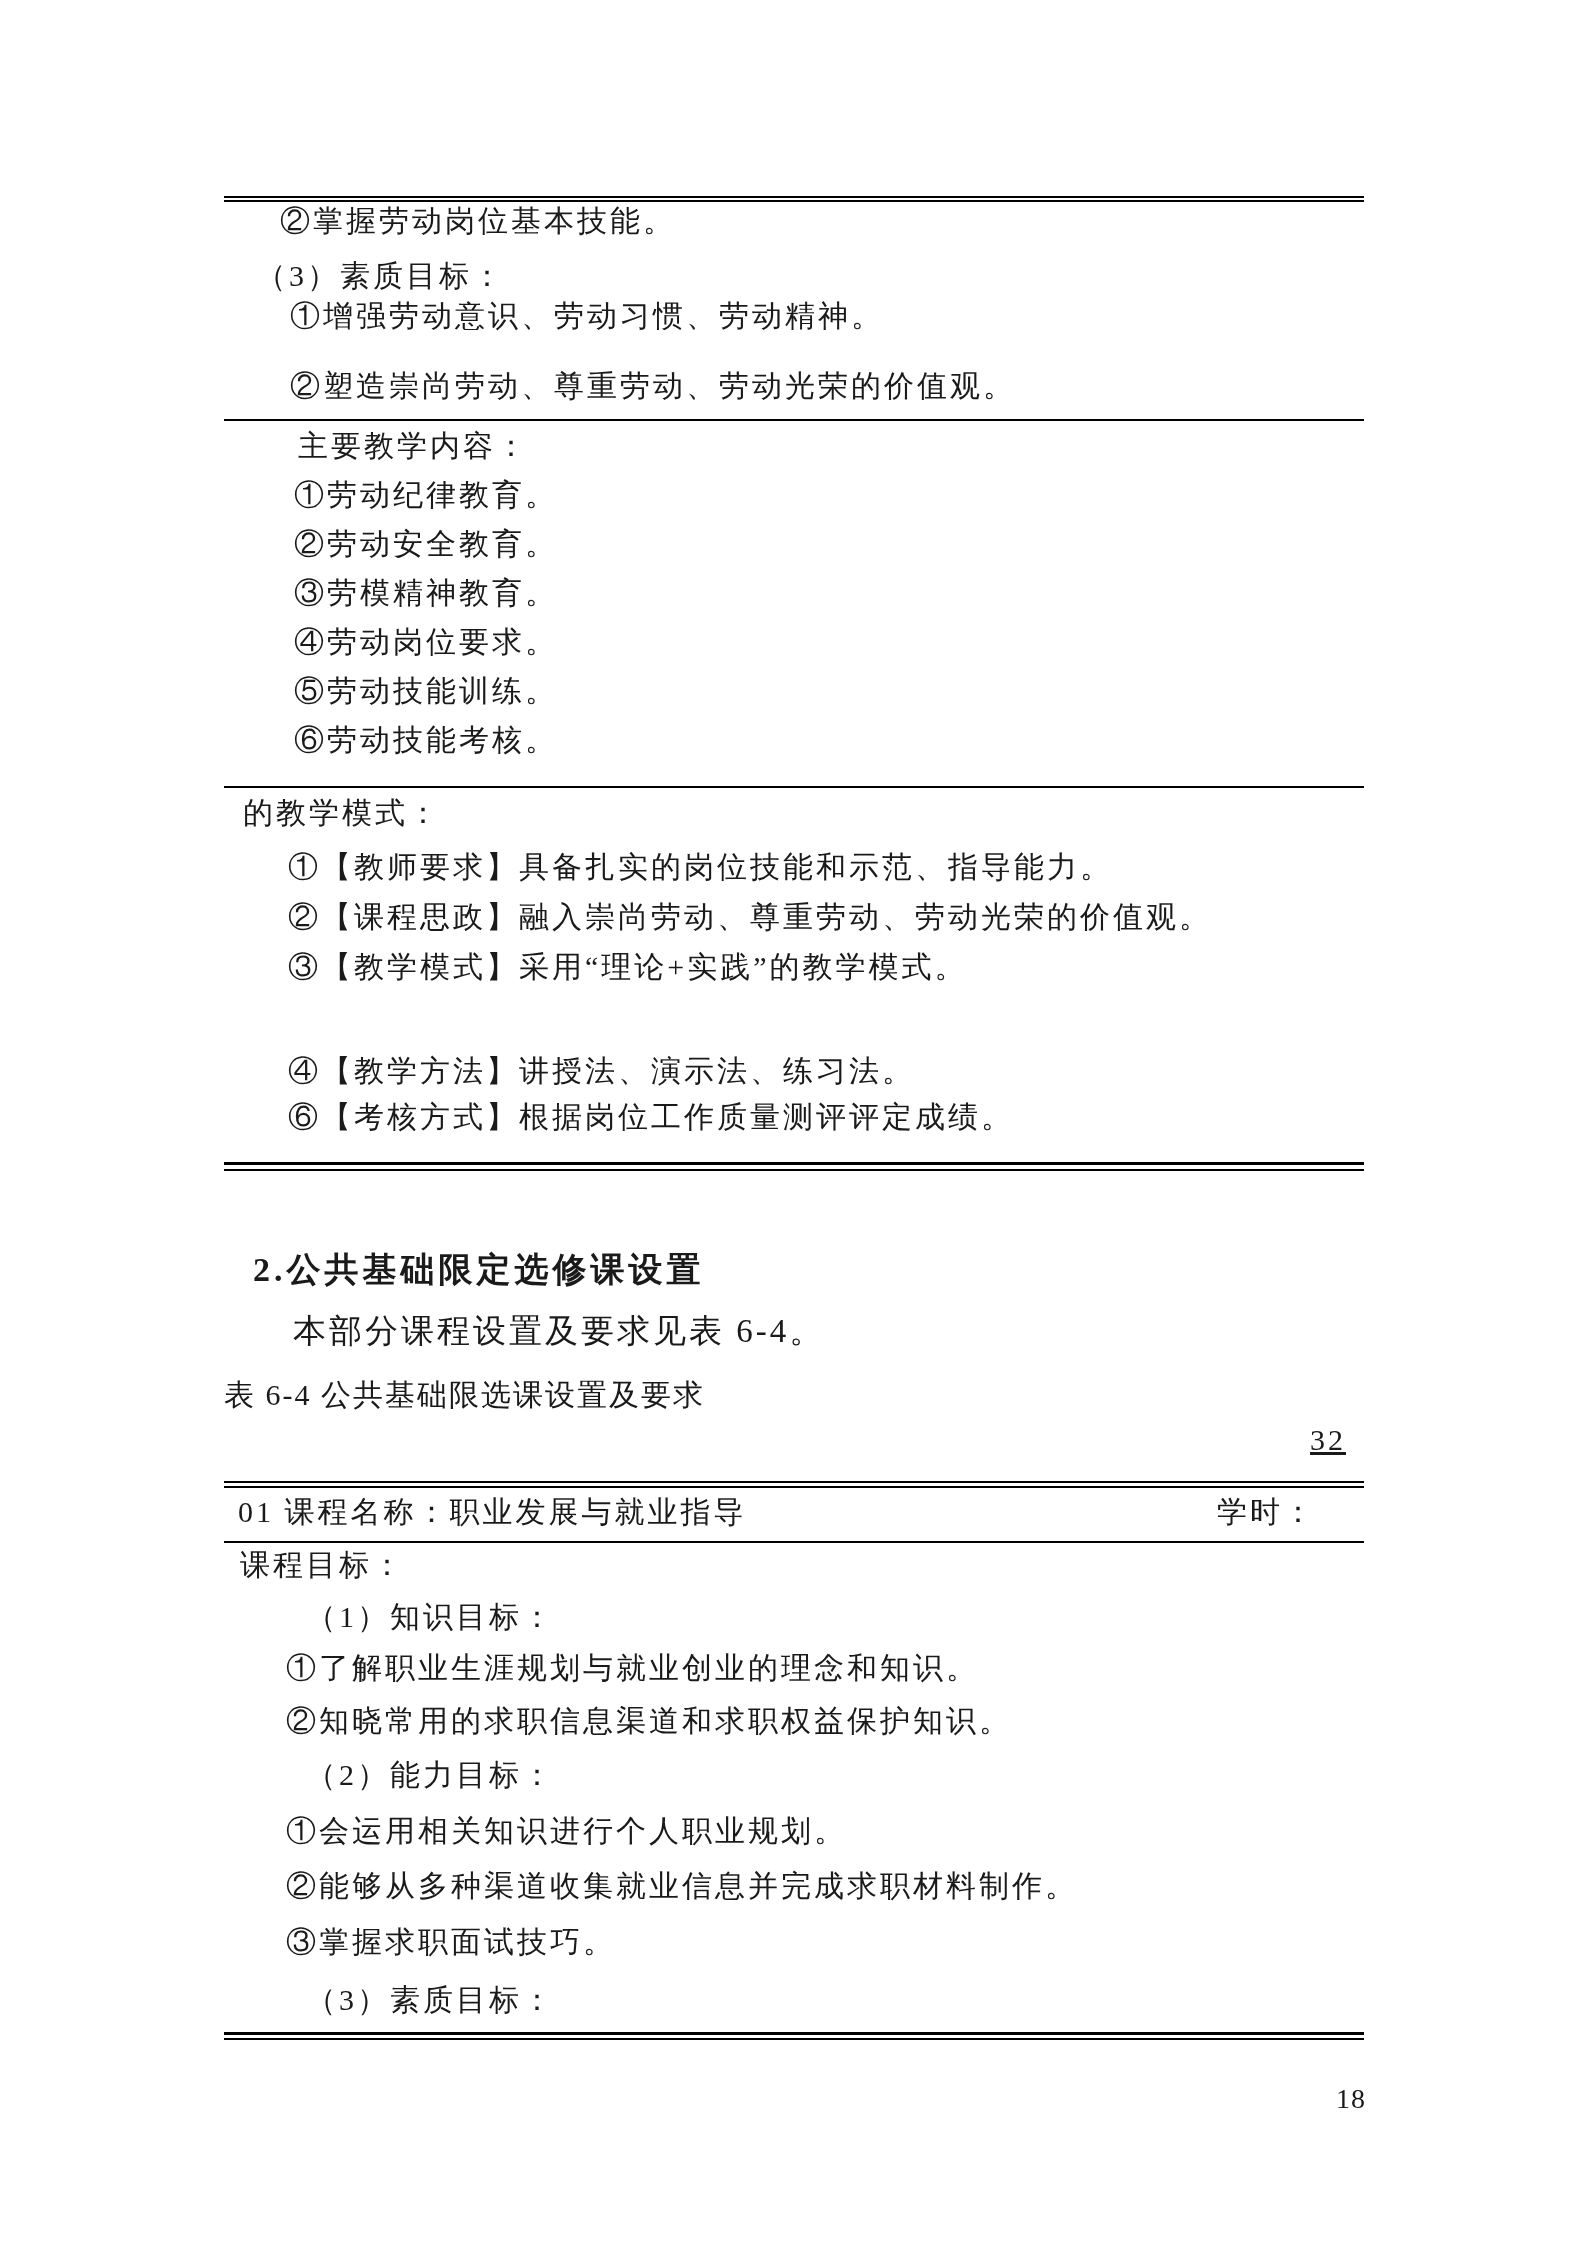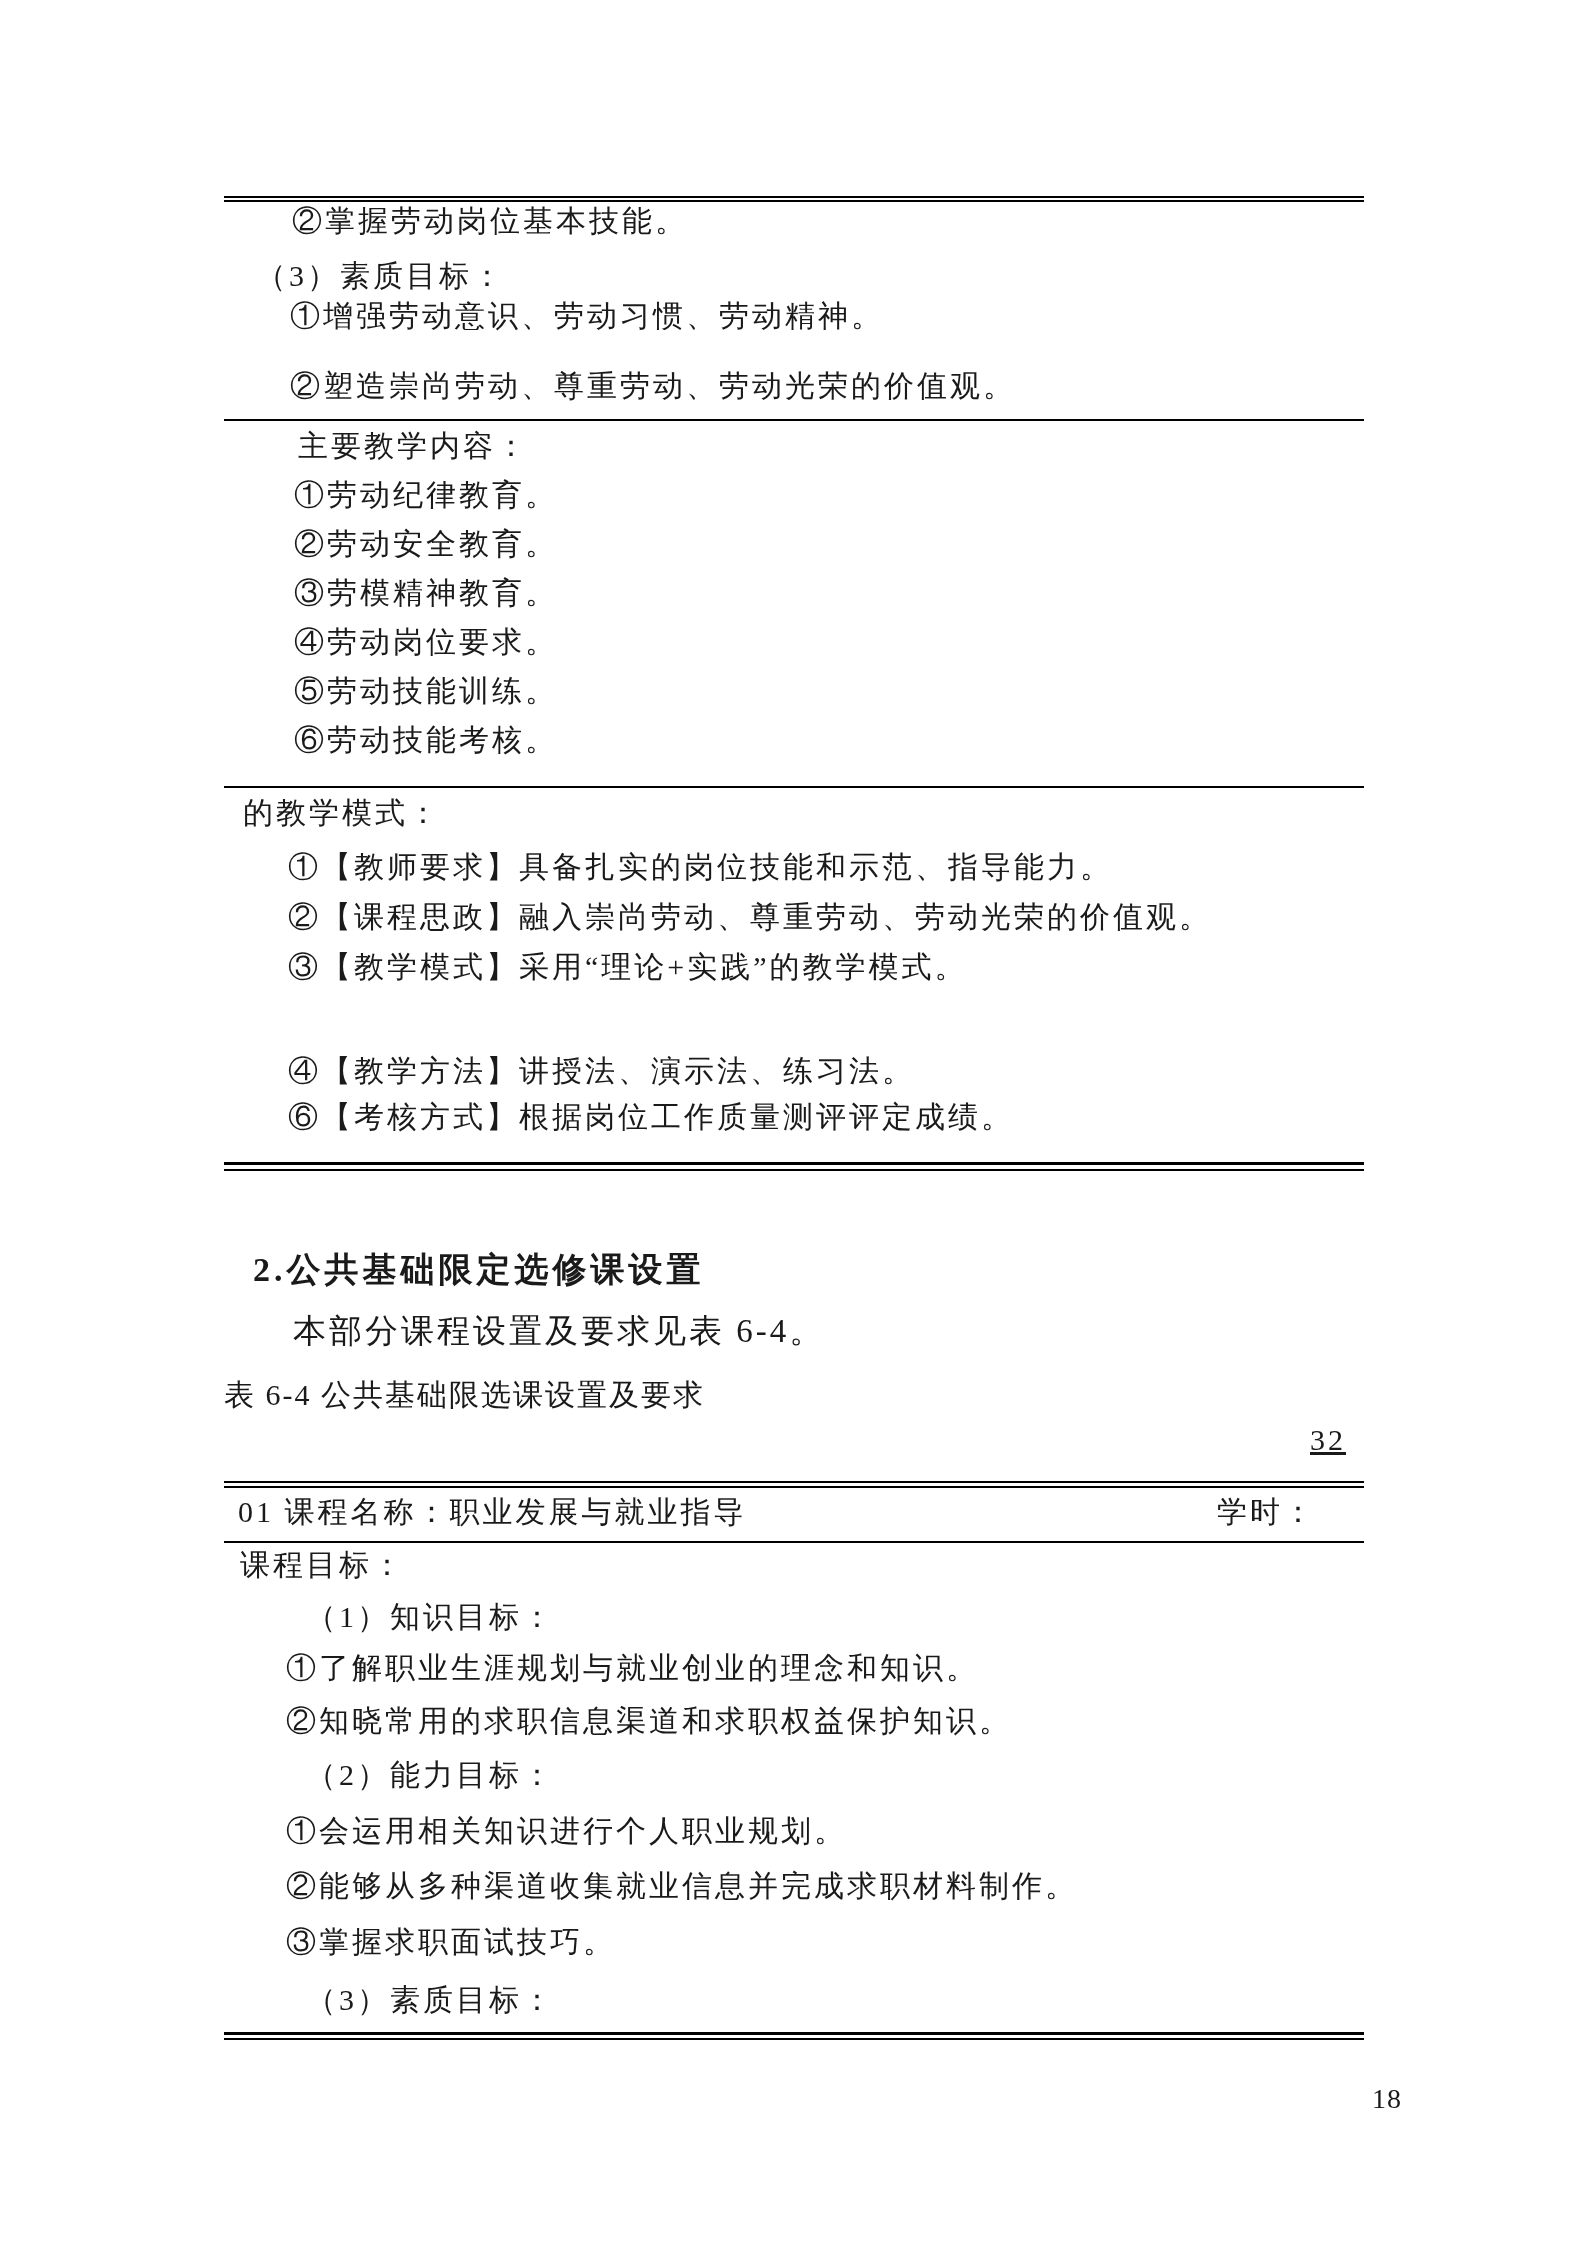--- a/index.html
+++ b/index.html
@@ -16,31 +16,31 @@
     white-space:nowrap;
     font-size:30px;
     line-height:30px;
     letter-spacing:3px;
   }
   .b { font-weight:normal; }
   .h1 { font-size:34px; line-height:34px; font-weight:bold; letter-spacing:4px; }
   .intro { font-size:33px; line-height:33px; letter-spacing:3px; }
   .caption { font-size:30px; line-height:30px; letter-spacing:2px; text-align:left; width:1140px; }
   .rule { position:absolute; left:224px; width:1140px; background:#000; }
-  .pagenum { font-size:28px; letter-spacing:1px;margin-left:36px; }
+  .pagenum { font-size:28px; letter-spacing:1px; }
 </style>
 </head>
 <body>
 
 <div class="page">
 
   <div class="rule" style="top:196px;height:2px;"></div>
   <div class="rule" style="top:200px;height:2px;"></div>
 
-  <div class="t" style="top:206px;left:292px;">②掌握劳动岗位基本技能。</div>
+  <div class="t" style="top:206px;left:280px;">②掌握劳动岗位基本技能。</div>
   <div class="t b" style="top:261px;left:256px;">（3）素质目标：</div>
   <div class="t" style="top:301px;left:290px;">①增强劳动意识、劳动习惯、劳动精神。</div>
   <div class="t" style="top:371px;left:290px;">②塑造崇尚劳动、尊重劳动、劳动光荣的价值观。</div>
 
   <div class="rule" style="top:419px;height:2px;"></div>
 
   <div class="t b" style="top:431px;left:298px;">主要教学内容：</div>
   <div class="t" style="top:480px;left:294px;">①劳动纪律教育。</div>
   <div class="t" style="top:529px;left:294px;">②劳动安全教育。</div>
   <div class="t" style="top:578px;left:294px;">③劳模精神教育。</div>

